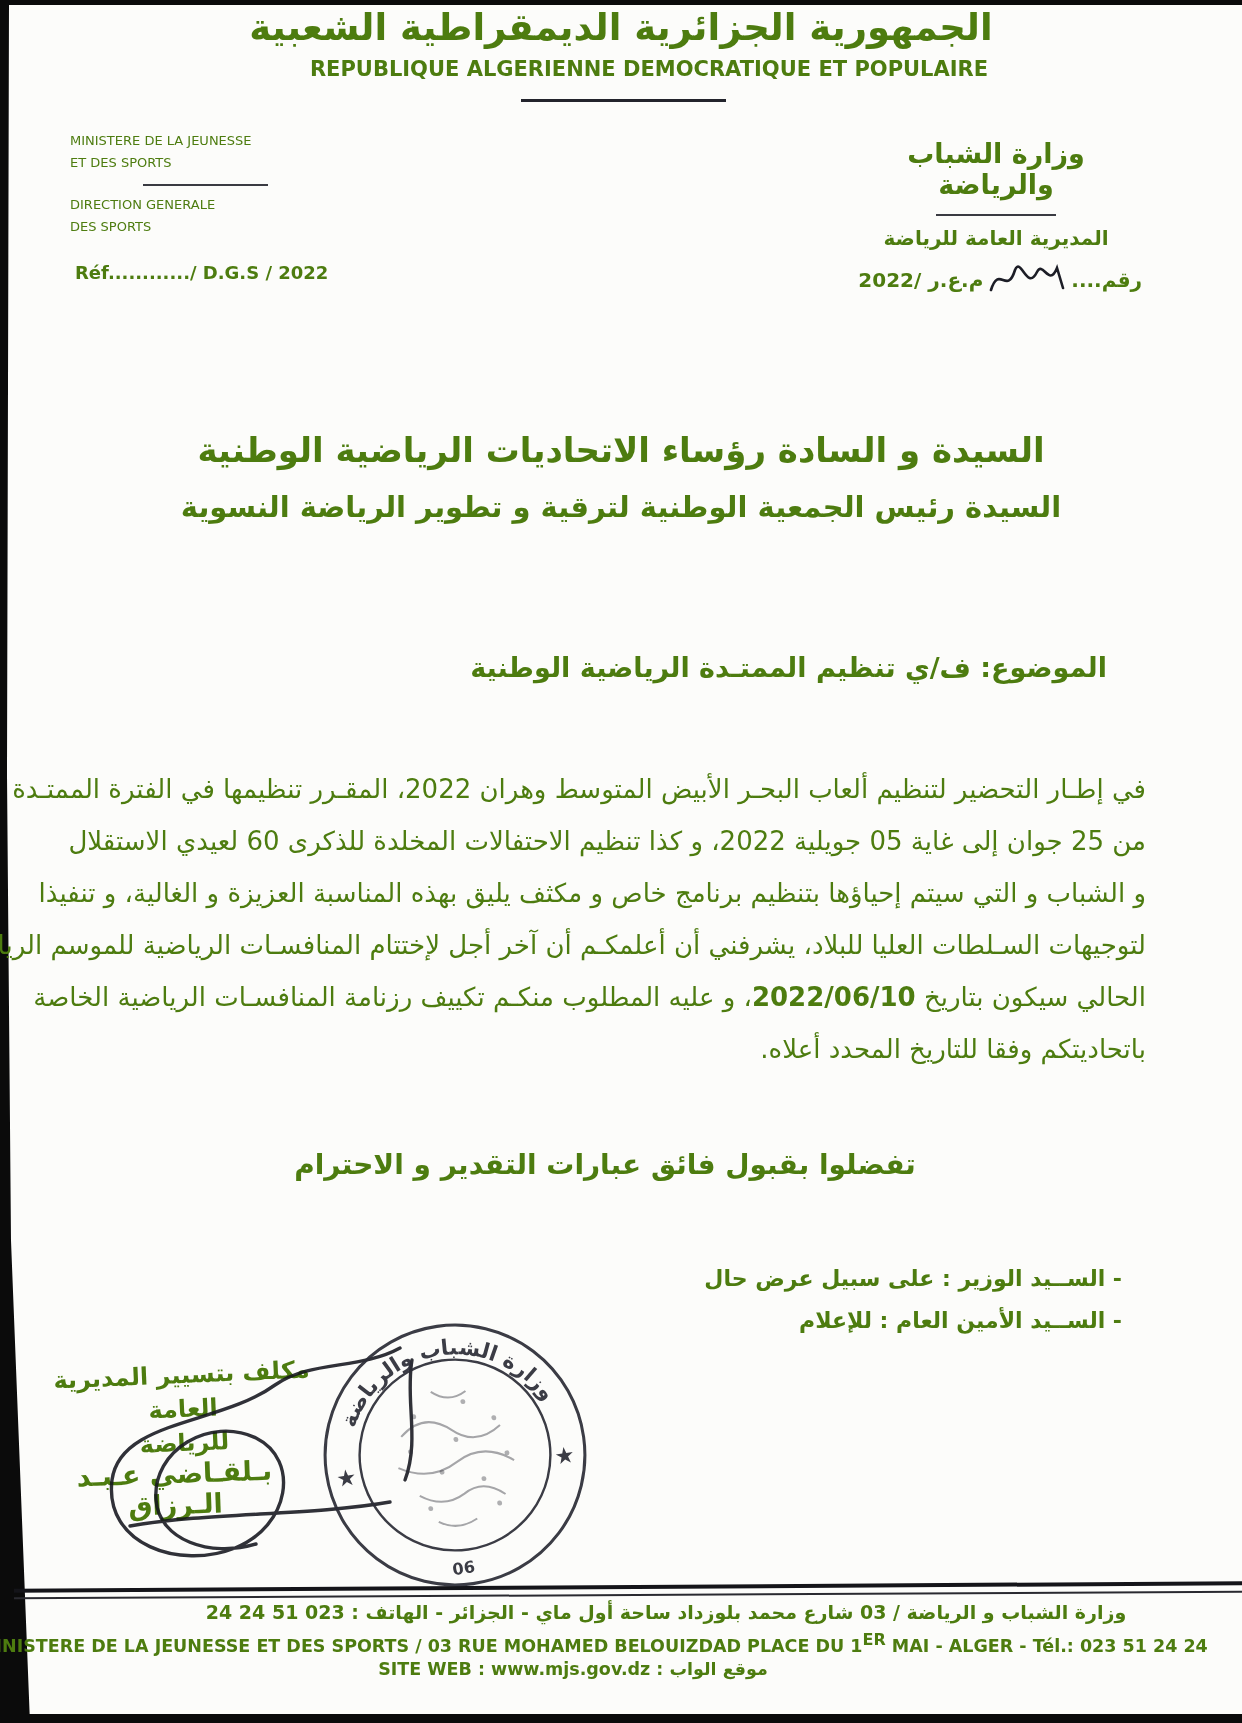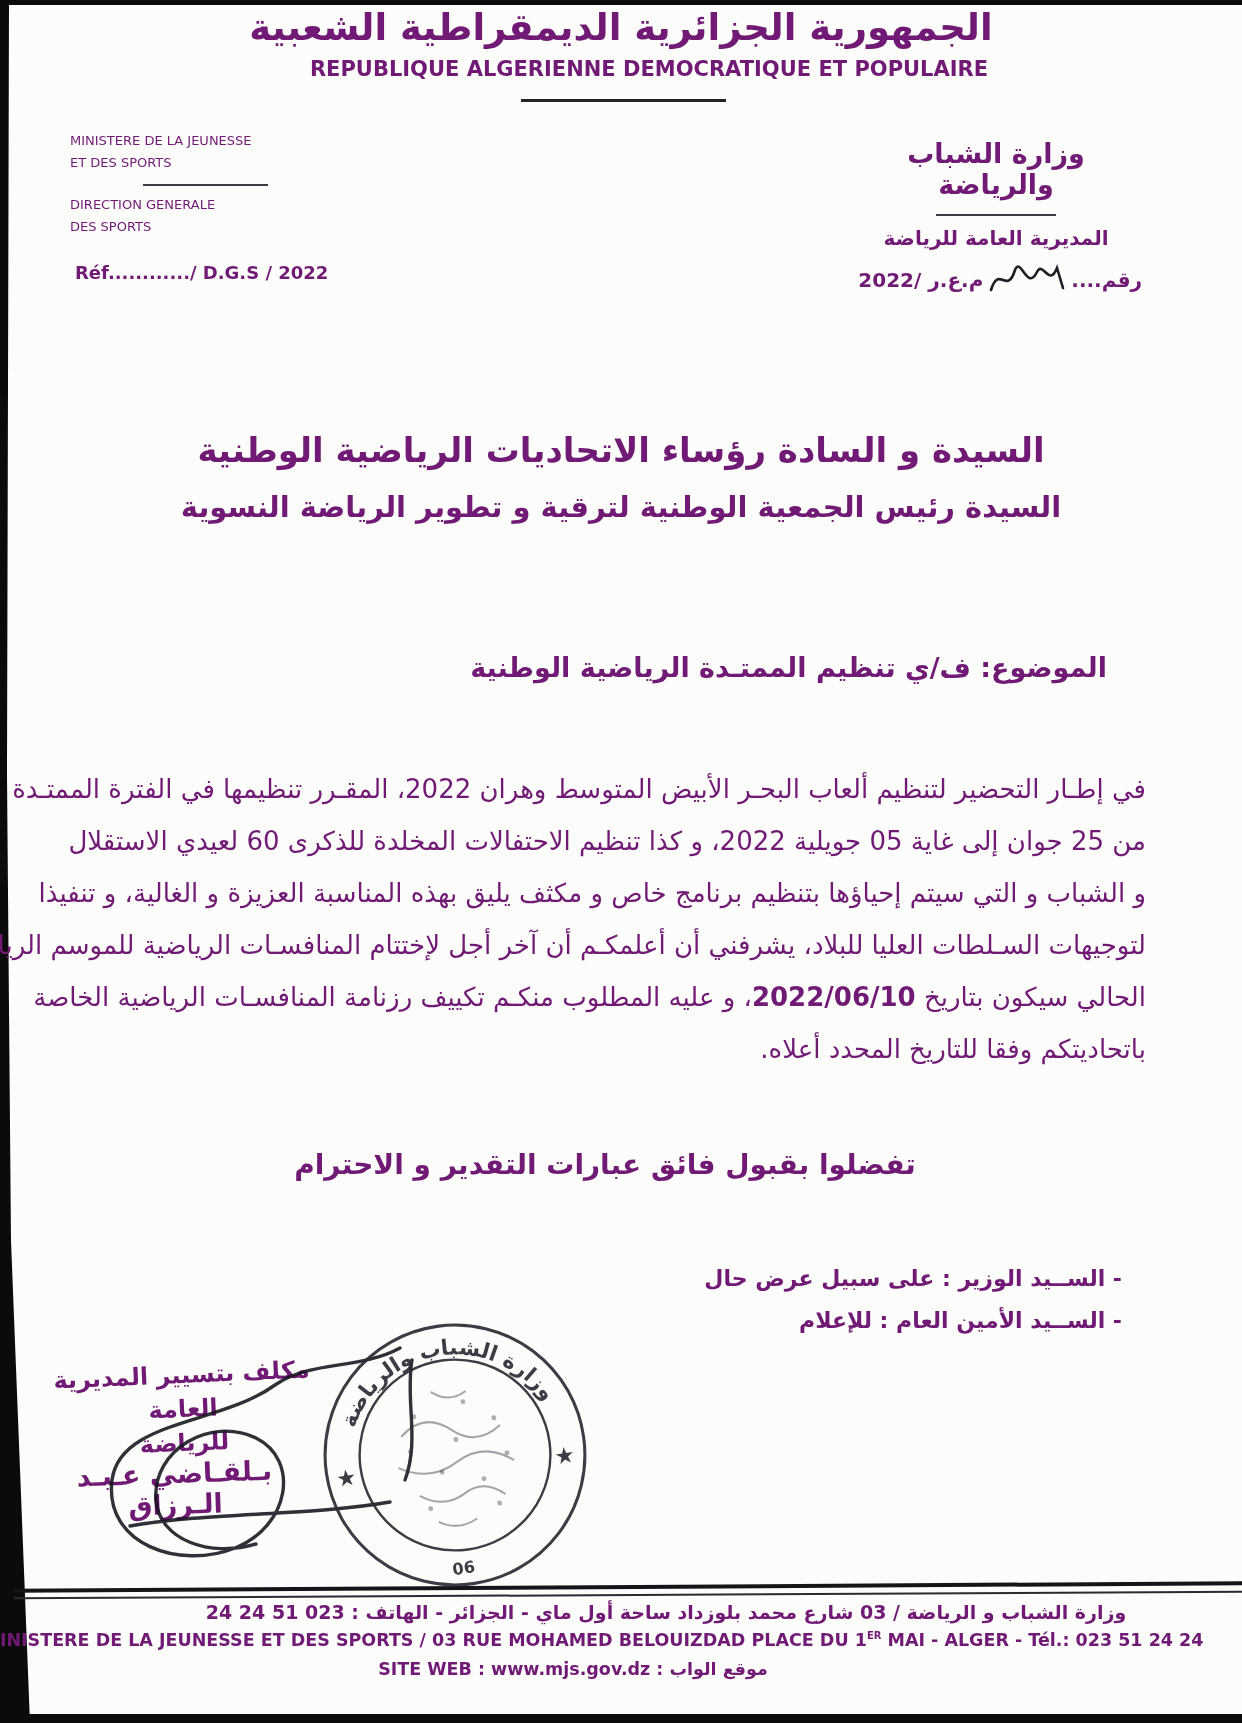--- a/index.html
+++ b/index.html
@@ -1,19 +1,19 @@
 <!DOCTYPE html>
 <html lang="ar"><head>
 <meta charset="utf-8">
 <style>
   html,body{margin:0;padding:0;background:#e8e8e6;}
   .sheet{
     position:relative;width:1242px;height:1723px;margin:0 auto;
     background:#fcfcfa;overflow:hidden;
-    font-family:"DejaVu Sans",sans-serif;color:#701a75;
+    font-family:"DejaVu Sans",sans-serif;color:#4d7c0f;
   }
   
   .edge-top{position:absolute;top:0;left:0;width:100%;height:5px;background:#0b0b0b;}
   .edge-bottom{position:absolute;bottom:0;left:0;width:100%;height:9px;background:#0b0b0b;}
   .edge-left{position:absolute;top:0;left:0;width:32px;height:100%;background:#0b0b0b;
     clip-path:polygon(0 0,9px 0,7px 45%,11px 72%,30px 100%,0 100%);}
   
   .title-ar{position:absolute;top:6px;left:0;width:100%;text-align:center;
     font-size:37px;font-weight:700;letter-spacing:-1px;}
   .title-fr{position:absolute;top:57px;left:0;width:100%;text-align:center;
@@ -60,21 +60,21 @@
   .sig-overlay{position:absolute;top:1330px;left:60px;width:440px;height:260px;pointer-events:none;}
   
   .stamp{position:absolute;top:1318px;left:318px;width:274px;height:274px;transform:rotate(-8deg);opacity:.92;}
   
   .footer-rule1{position:absolute;top:1585px;left:14px;width:1228px;height:4px;background:#141419;transform:rotate(-0.35deg);}
   .footer-rule2{position:absolute;top:1594px;left:14px;width:1228px;height:1.5px;background:#2a2a30;transform:rotate(-0.3deg);}
   .footer-ar{position:absolute;top:1601px;left:0;width:100%;text-align:center;direction:rtl;
     font-size:19px;font-weight:600;padding-right:0;transform:translateX(45px);}
   .footer-fr{position:absolute;top:1630px;left:0;width:100%;text-align:center;
     font-size:17.5px;font-weight:700;transform:translateX(-28px);}
-  .footer-fr sup{font-size:10px;}
+  .footer-fr sup{font-size:16px;}
   .footer-site{position:absolute;top:1659px;left:0;width:100%;text-align:center;
     font-size:17.5px;font-weight:700;transform:translateX(-48px);}
 </style>
 </head>
 <body>
 
 <div class="sheet">
 
   <div class="edge-top"></div>
   <div class="edge-left"></div>

